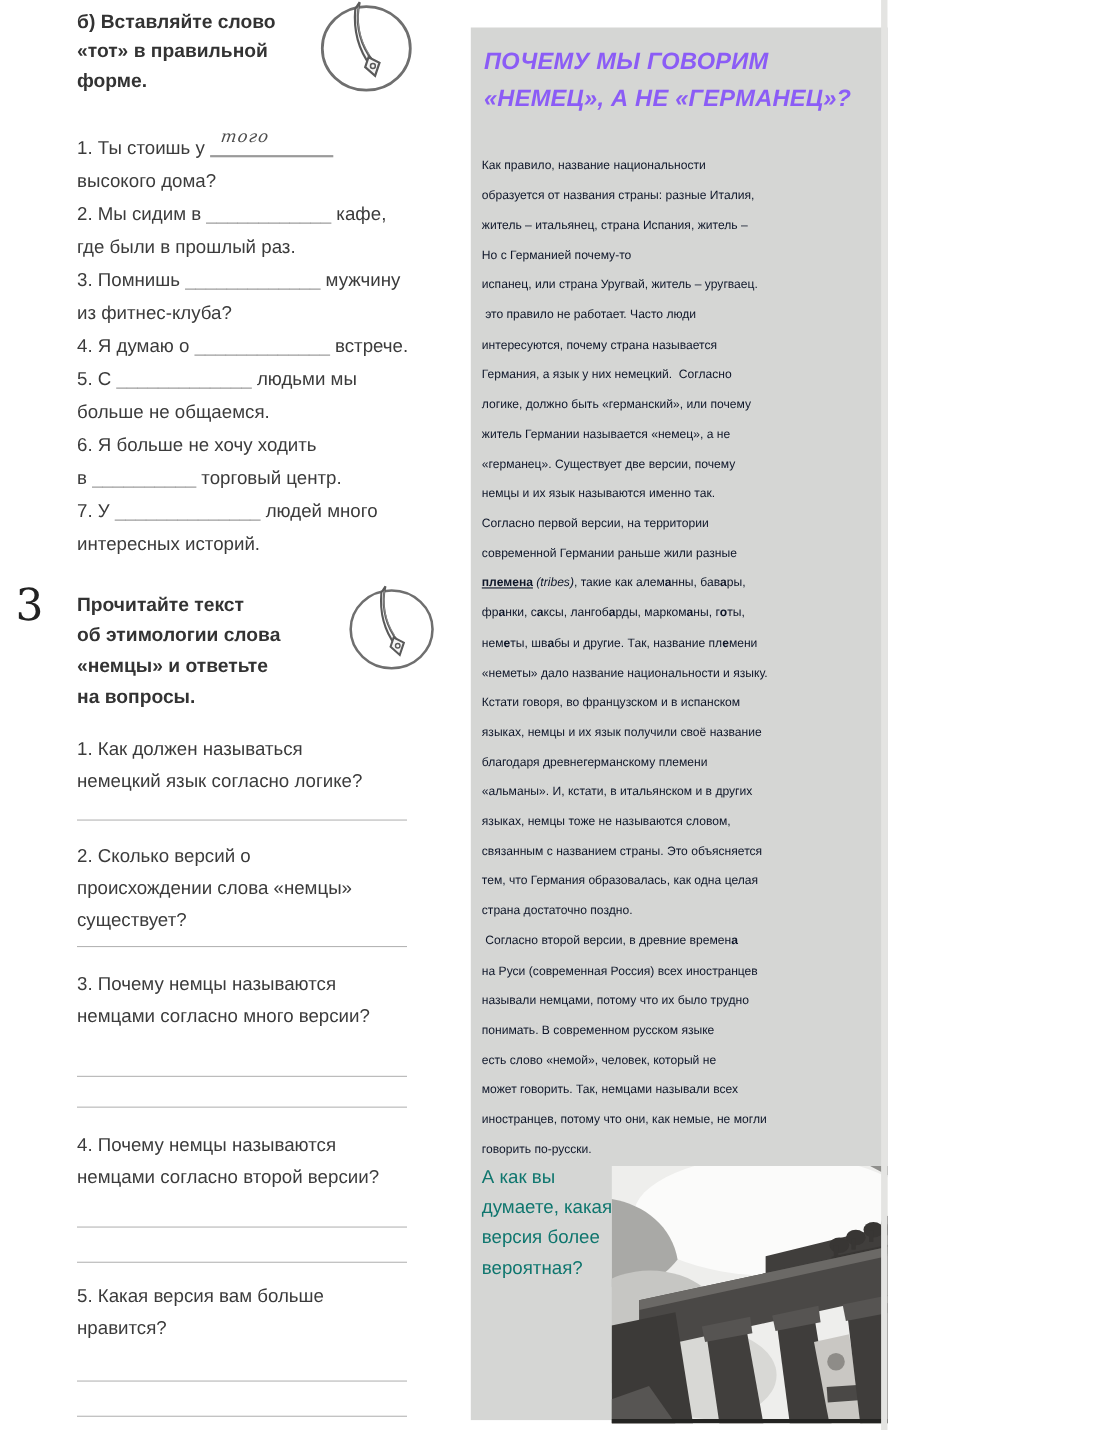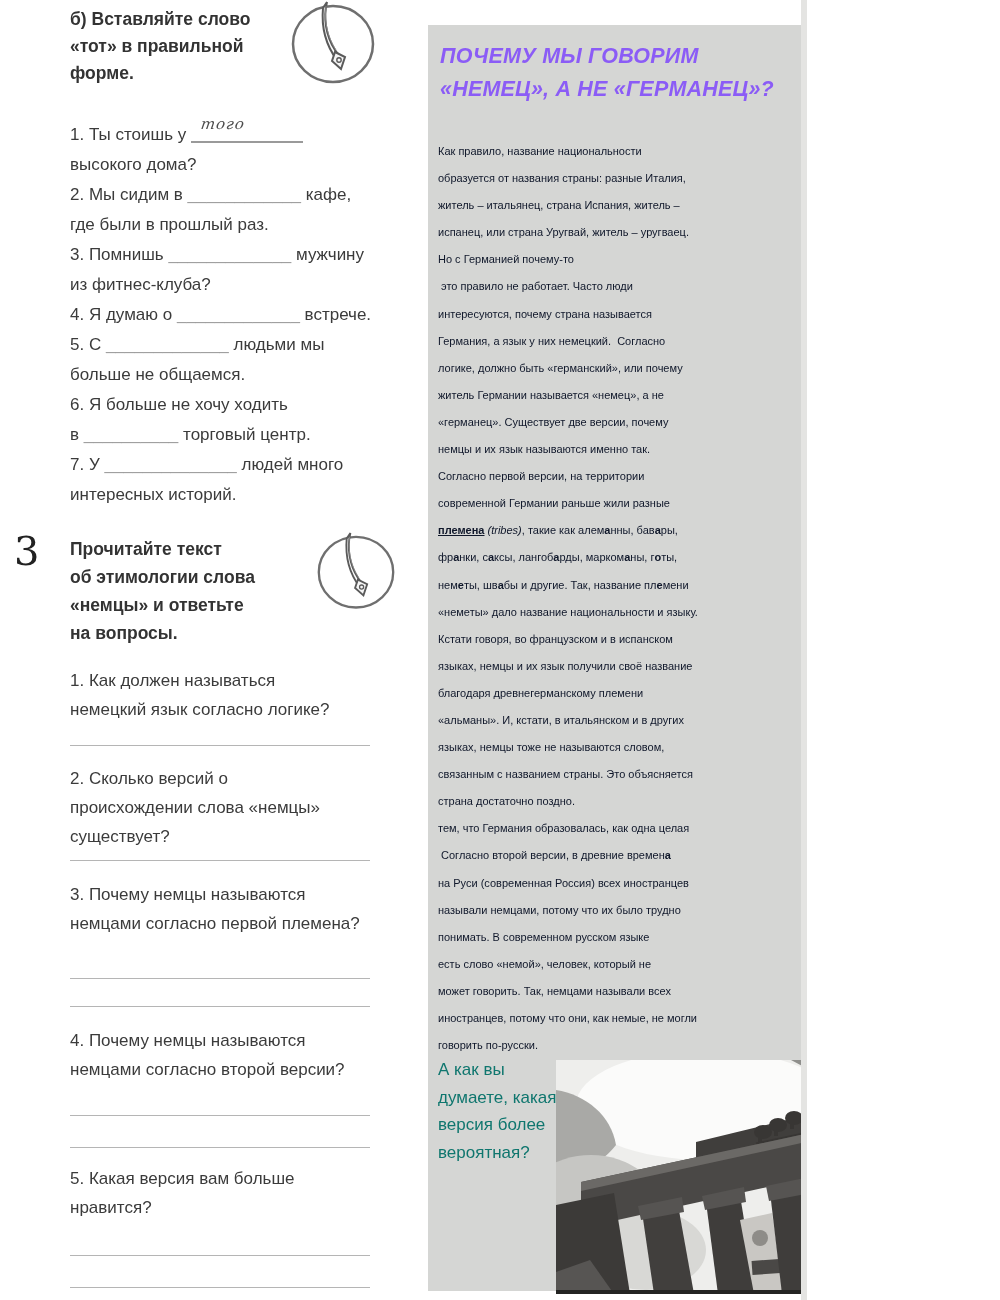--- a/index.html
+++ b/index.html
@@ -127,21 +127,21 @@
         <div class="ln">происхождении слова «немцы»</div>
         <div class="ln">существует?</div>
       </div>
     <div class="alines">
         <div class="aline a1"></div>
       </div>
   </div>
   <div class="qblock qb2">
     <div class="q-text">
         <div class="ln">3. Почему немцы называются</div>
-        <div class="ln">немцами согласно первой племена?</div>
+        <div class="ln">немцами согласно много версии?</div>
       </div>
     <div class="alines">
         <div class="aline a1"></div>
         <div class="aline a2"></div>
       </div>
   </div>
   <div class="qblock qb3">
     <div class="q-text">
         <div class="ln">4. Почему немцы называются</div>
         <div class="ln">немцами согласно второй версии?</div>
@@ -190,43 +190,43 @@
         <line x1="47" y1="48" x2="56" y2="49"></line>
           <line x1="47" y1="54" x2="56" y2="55"></line>
       </g>
     </svg>
   </div>
 
   <div class="abs article-body">
       <div class="ln">Как правило, название национальности</div>
       <div class="ln">образуется от названия страны: разные Италия,</div>
       <div class="ln">житель – итальянец, страна Испания, житель –</div>
+      <div class="ln">Но с Германией почему-то</div>
       <div class="ln">испанец, или страна Уругвай, житель – уругваец.</div>
-      <div class="ln">Но с Германией почему-то</div>
       <div class="ln"> это правило не работает. Часто люди</div>
       <div class="ln">интересуются, почему страна называется</div>
       <div class="ln">Германия, а язык у них немецкий.  Согласно</div>
       <div class="ln">логике, должно быть «германский», или почему</div>
       <div class="ln">житель Германии называется «немец», а не</div>
       <div class="ln">«германец». Существует две версии, почему</div>
       <div class="ln">немцы и их язык называются именно так.</div>
       <div class="ln">Согласно первой версии, на территории</div>
       <div class="ln">современной Германии раньше жили разные</div>
       <div class="ln"><span class="u">племена</span> <i>(tribes)</i>, такие как алем<b>а</b>нны, бав<b>а</b>ры,</div>
       <div class="ln">фр<b>а</b>нки, с<b>а</b>ксы, лангоб<b>а</b>рды, марком<b>а</b>ны, г<b>о</b>ты,</div>
       <div class="ln">нем<b>е</b>ты, шв<b>а</b>бы и другие. Так, название пл<b>е</b>мени</div>
       <div class="ln">«неметы» дало название национальности и языку.</div>
       <div class="ln">Кстати говоря, во французском и в испанском</div>
       <div class="ln">языках, немцы и их язык получили своё название</div>
       <div class="ln">благодаря древнегерманскому племени</div>
       <div class="ln">«альманы». И, кстати, в итальянском и в других</div>
       <div class="ln">языках, немцы тоже не называются словом,</div>
       <div class="ln">связанным с названием страны. Это объясняется</div>
+      <div class="ln">тем, что Германия образовалась, как одна целая</div>
       <div class="ln">страна достаточно поздно.</div>
-      <div class="ln">тем, что Германия образовалась, как одна целая</div>
       <div class="ln"> Согласно второй версии, в древние времен<b>а</b></div>
       <div class="ln">на Руси (современная Россия) всех иностранцев</div>
       <div class="ln">называли немцами, потому что их было трудно</div>
       <div class="ln">понимать. В современном русском языке</div>
       <div class="ln">есть слово «немой», человек, который не</div>
       <div class="ln">может говорить. Так, немцами называли всех</div>
       <div class="ln">иностранцев, потому что они, как немые, не могли</div>
       <div class="ln">говорить по-русски.</div>
     </div>
 

